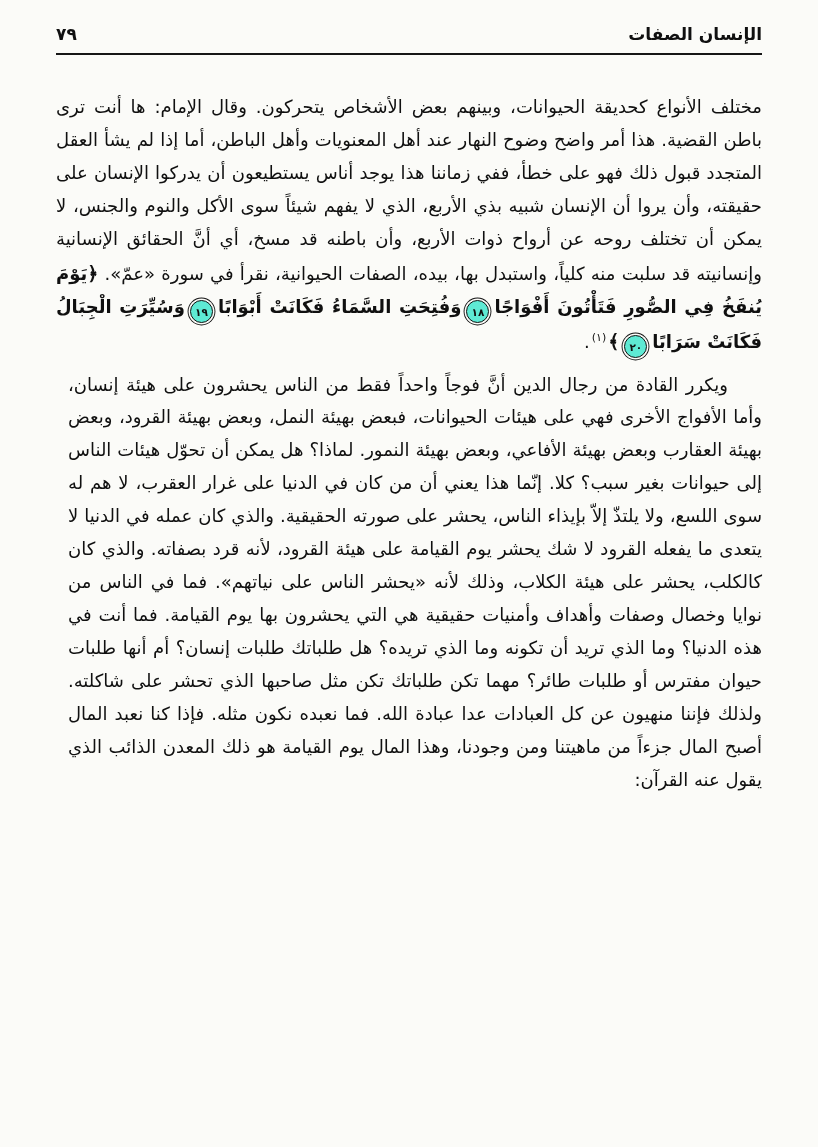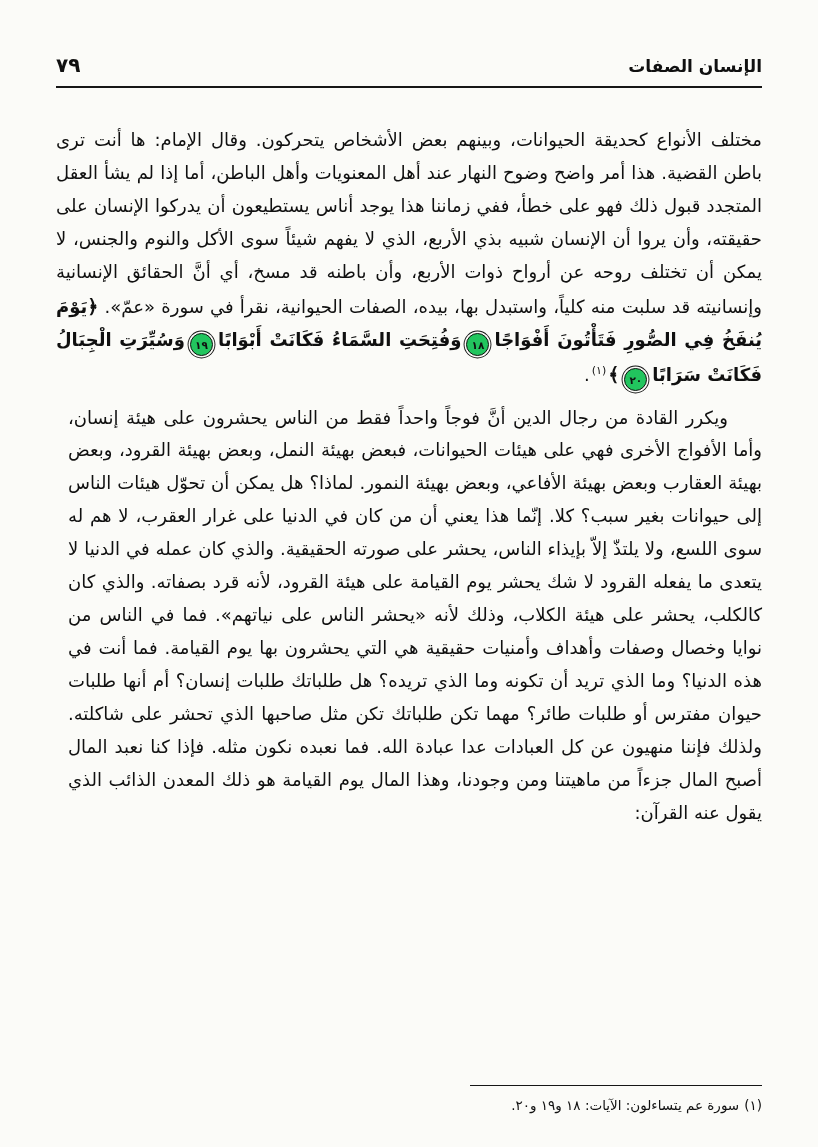--- a/index.html
+++ b/index.html
@@ -26,21 +26,21 @@
     direction: rtl;
     display: flex;
     justify-content: space-between;
     align-items: baseline;
     font-size: 17px;
     font-weight: bold;
     padding-bottom: 9px;
     border-bottom: 2px solid #161616;
   }
   .book-title { letter-spacing: 0.2px; }
-  .page-number { font-size: 20px; margin-top: 29px; }
+  .page-number { font-size: 17px; }
   .content {
     direction: rtl;
     text-align: justify;
     margin-top: 36px;
     font-size: 18px;
     line-height: 1.83;
   }
   .content p {
     margin: 0 0 10px 0;
   }
@@ -63,21 +63,21 @@
     width: 21px;
     height: 21px;
     border: 1.6px solid #111;
     border-radius: 50%;
     box-shadow: 0 0 0 1.5px #fbfbf8, 0 0 0 2.4px #111;
     font-size: 10.5px;
     font-weight: bold;
     line-height: 1;
     margin: 0 5px;
     vertical-align: -3px;
-    background: #22c55e;
+    background: #5eead4;
   }
   .fn-ref {
     font-size: 11px;
     vertical-align: super;
     line-height: 0;
     margin: 0 2px;
   }
   .footnote {
     position: absolute;
     bottom: 30px;
@@ -106,17 +106,14 @@
 
   <div class="content">
 
     <p><span>مختلف الأنواع كحديقة الحيوانات، وبينهم بعض الأشخاص يتحركون. وقال الإمام: ها أنت ترى باطن القضية. هذا أمر واضح وضوح النهار عند أهل المعنويات وأهل الباطن، أما إذا لم يشأ العقل المتجدد قبول ذلك فهو على خطأ، ففي زماننا هذا يوجد أناس يستطيعون أن يدركوا الإنسان على حقيقته، وأن يروا أن الإنسان شبيه بذي الأربع، الذي لا يفهم شيئاً سوى الأكل والنوم والجنس، لا يمكن أن تختلف روحه عن أرواح ذوات الأربع، وأن باطنه قد مسخ، أي أنَّ الحقائق الإنسانية وإنسانيته قد سلبت منه كلياً، واستبدل بها، بيده، الصفات الحيوانية، نقرأ في سورة «عمّ».</span>
       <span class="verse"><span class="verse-bracket">﴿</span><span>يَوْمَ يُنفَخُ فِي الصُّورِ فَتَأْتُونَ أَفْوَاجًا</span><span class="ayah-num">١٨</span><span>وَفُتِحَتِ السَّمَاءُ فَكَانَتْ أَبْوَابًا</span><span class="ayah-num">١٩</span><span>وَسُيِّرَتِ الْجِبَالُ فَكَانَتْ سَرَابًا</span><span class="ayah-num">٢٠</span><span class="verse-bracket">﴾</span></span><span class="fn-ref">(١)</span><span>.</span></p>
 
     <p class="indented">ويكرر القادة من رجال الدين أنَّ فوجاً واحداً فقط من الناس يحشرون على هيئة إنسان، وأما الأفواج الأخرى فهي على هيئات الحيوانات، فبعض بهيئة النمل، وبعض بهيئة القرود، وبعض بهيئة العقارب وبعض بهيئة الأفاعي، وبعض بهيئة النمور. لماذا؟ هل يمكن أن تحوّل هيئات الناس إلى حيوانات بغير سبب؟ كلا. إنّما هذا يعني أن من كان في الدنيا على غرار العقرب، لا هم له سوى اللسع، ولا يلتذّ إلاّ بإيذاء الناس، يحشر على صورته الحقيقية. والذي كان عمله في الدنيا لا يتعدى ما يفعله القرود لا شك يحشر يوم القيامة على هيئة القرود، لأنه قرد بصفاته. والذي كان كالكلب، يحشر على هيئة الكلاب، وذلك لأنه «يحشر الناس على نياتهم». فما في الناس من نوايا وخصال وصفات وأهداف وأمنيات حقيقية هي التي يحشرون بها يوم القيامة. فما أنت في هذه الدنيا؟ وما الذي تريد أن تكونه وما الذي تريده؟ هل طلباتك طلبات إنسان؟ أم أنها طلبات حيوان مفترس أو طلبات طائر؟ مهما تكن طلباتك تكن مثل صاحبها الذي تحشر على شاكلته. ولذلك فإننا منهيون عن كل العبادات عدا عبادة الله. فما نعبده نكون مثله. فإذا كنا نعبد المال أصبح المال جزءاً من ماهيتنا ومن وجودنا، وهذا المال يوم القيامة هو ذلك المعدن الذائب الذي يقول عنه القرآن:</p>
 
   </div>
 
-  <div class="footnote">
-    <span class="fn-marker">(١)</span><span>سورة عم يتساءلون: الآيات: ١٨ و١٩ و٢٠.</span>
-  </div>
 
 </div>
 
 </body></html>

